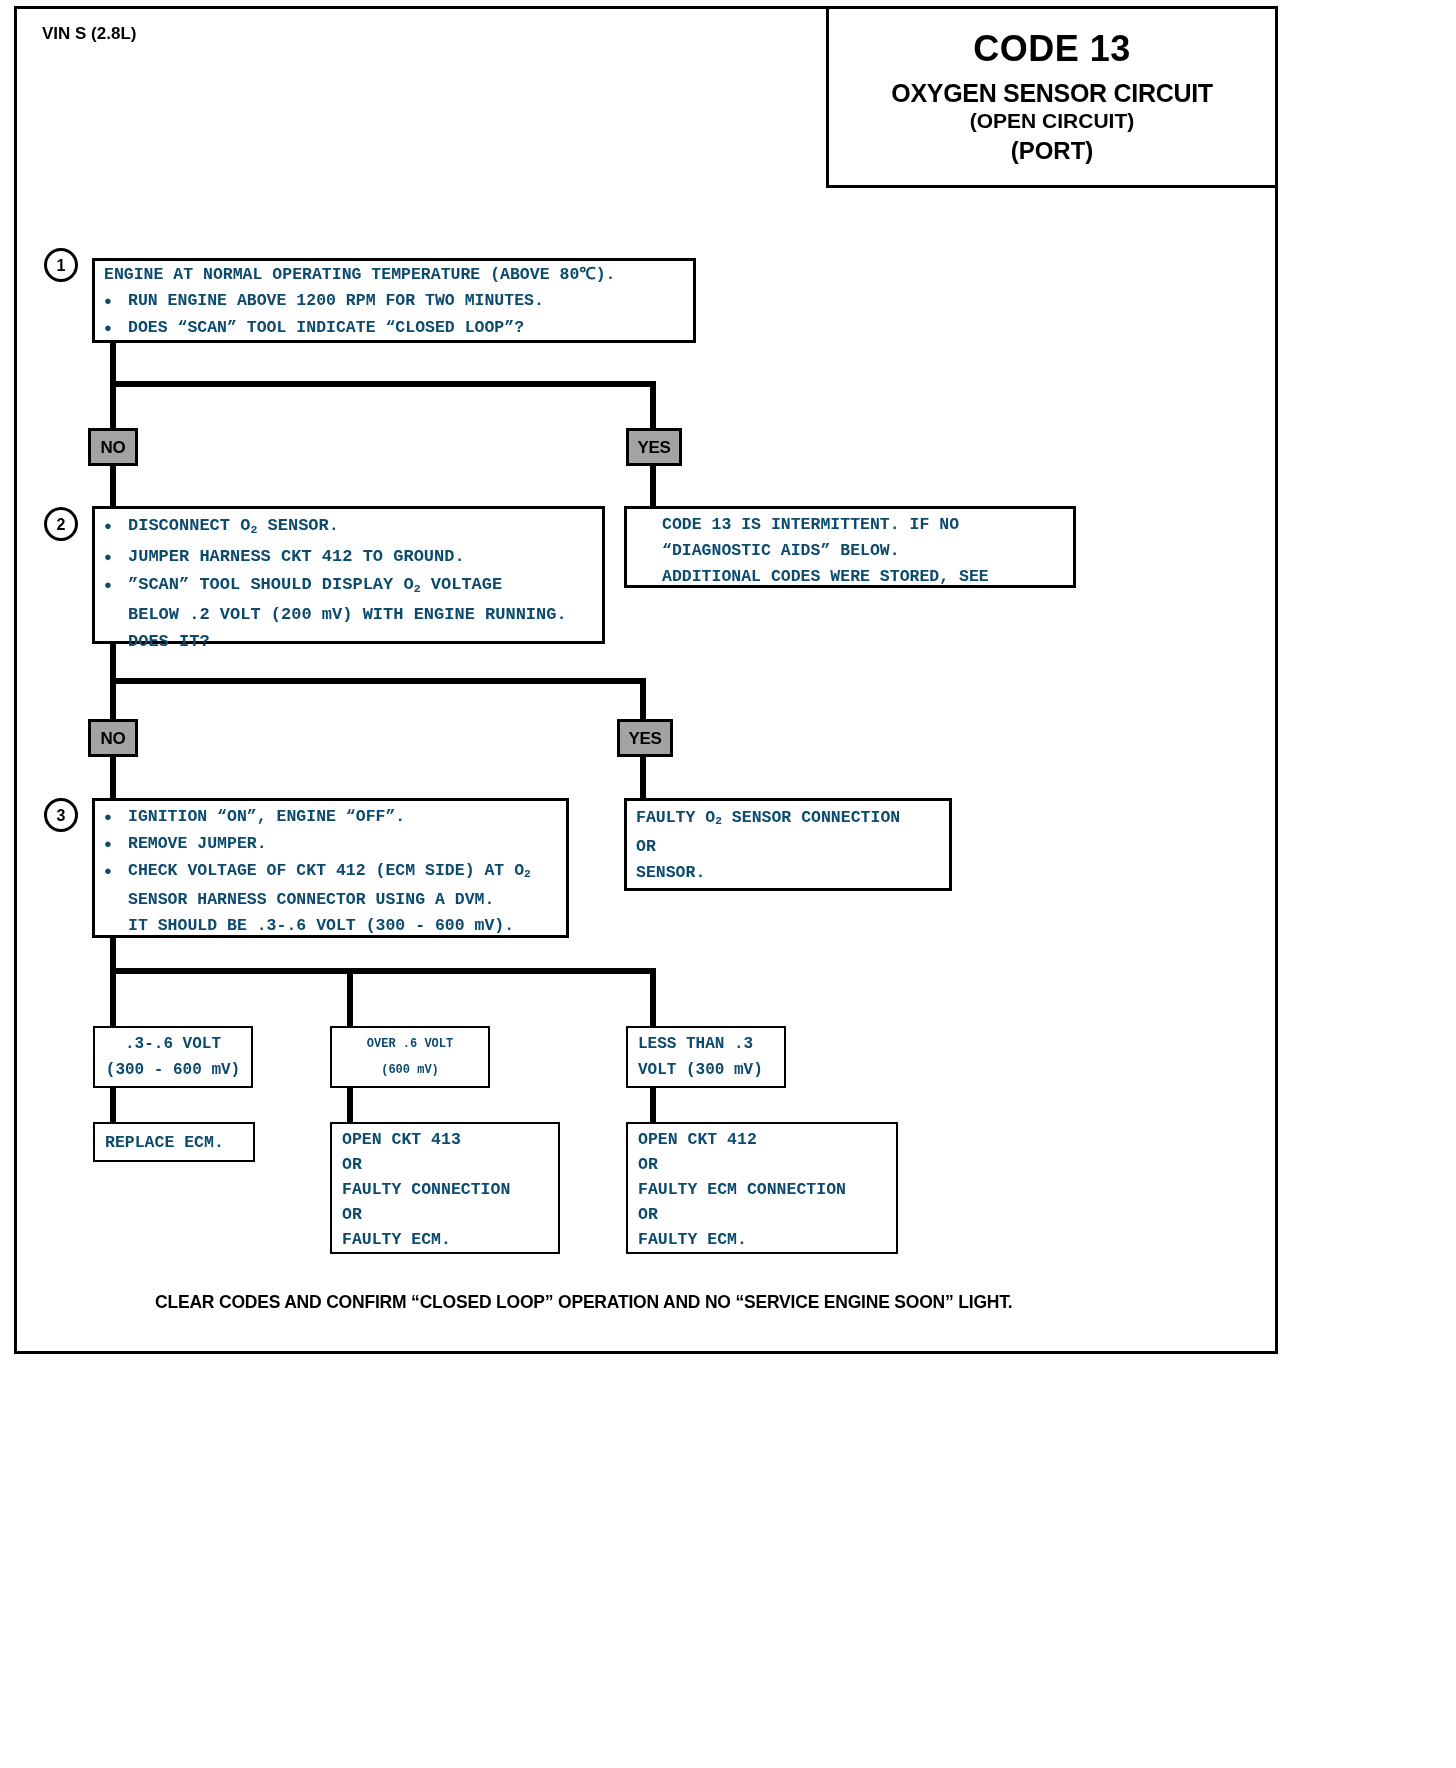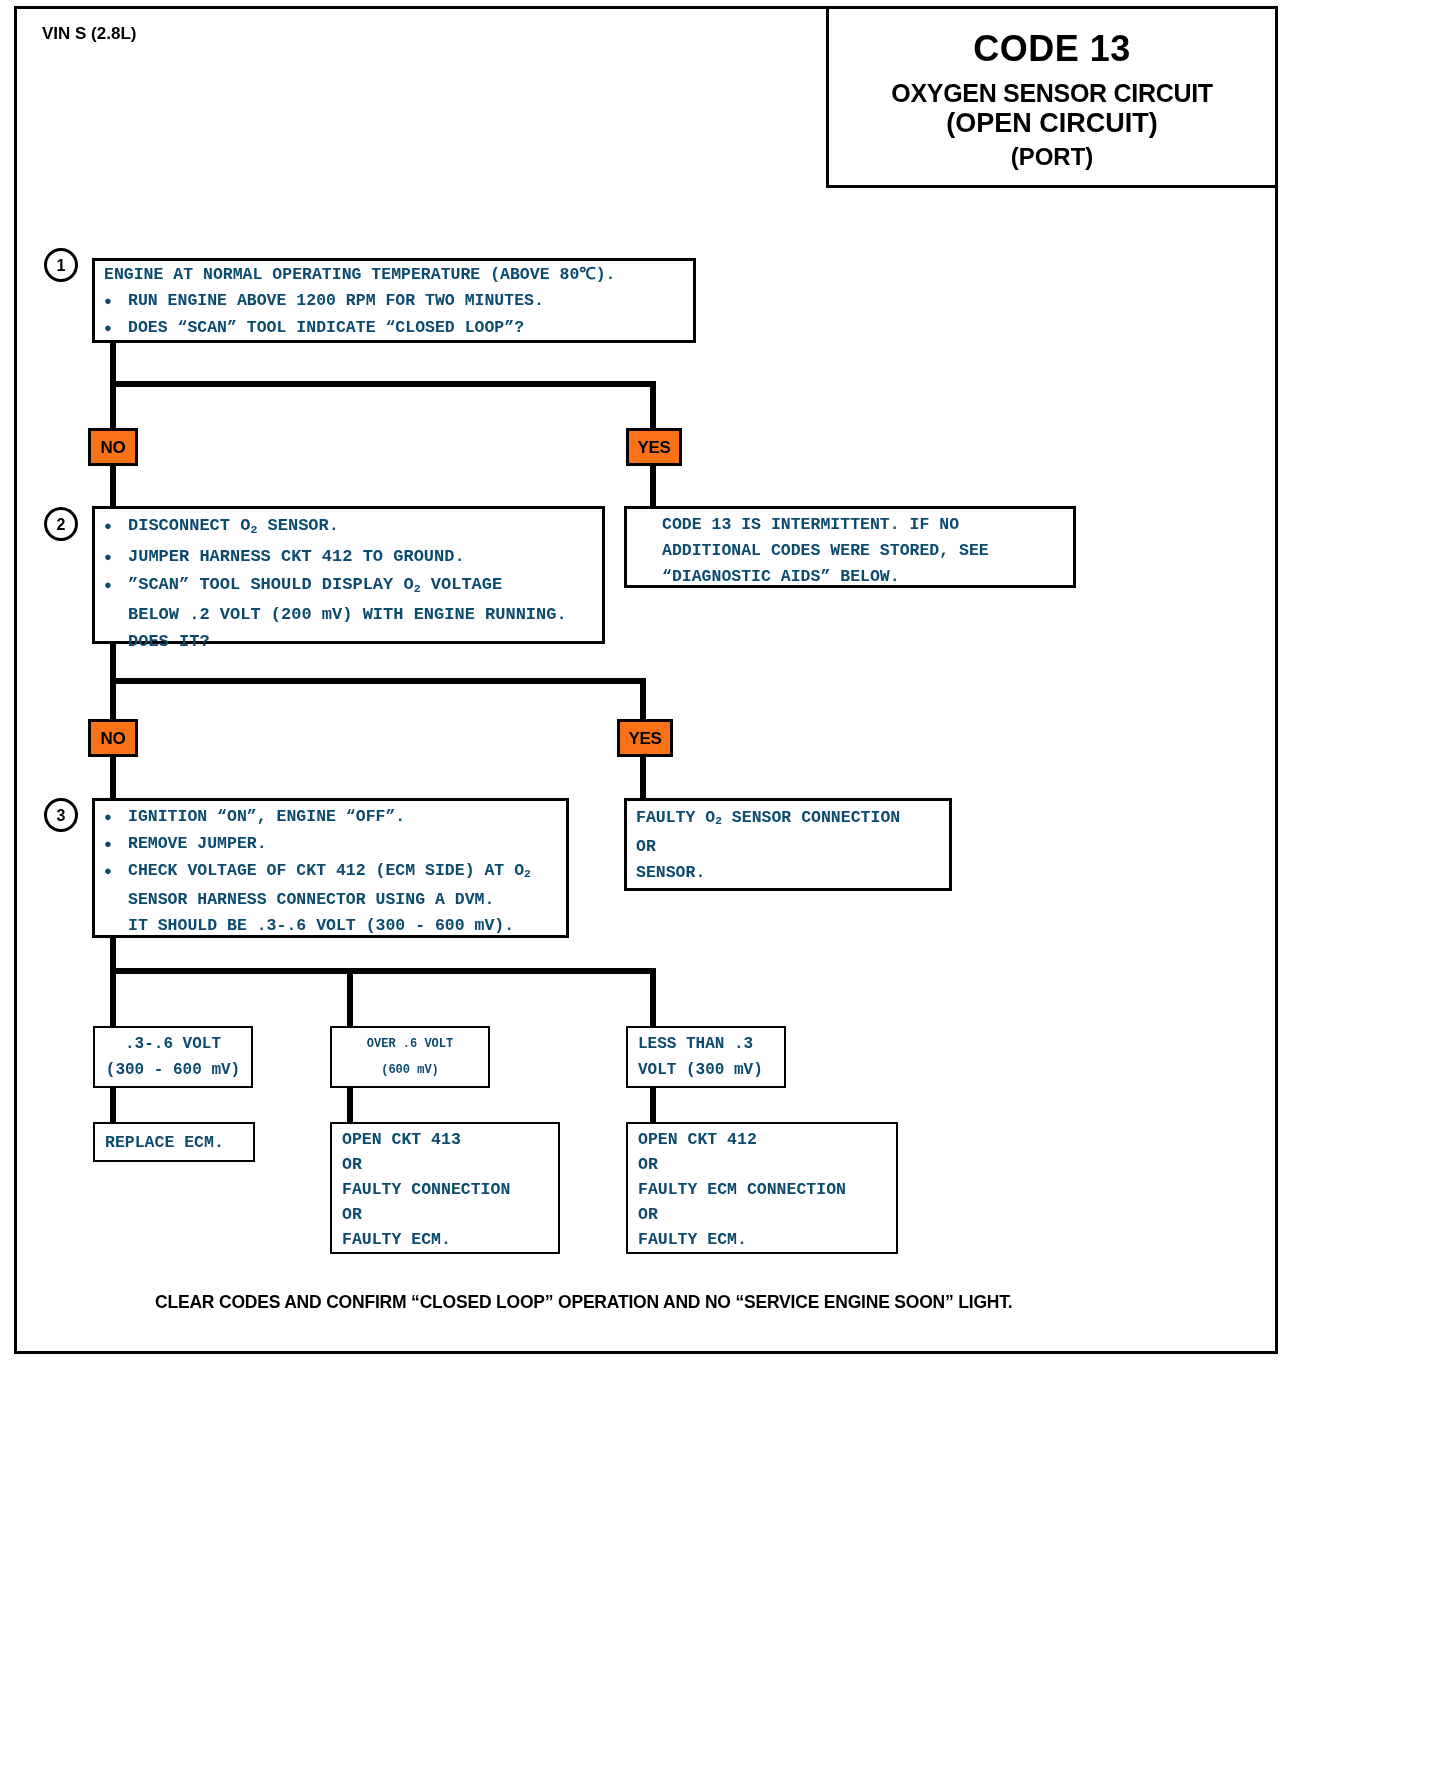--- a/index.html
+++ b/index.html
@@ -62,21 +62,21 @@
     line-height: 1.0;
   }
   .title-main {
     font-size: 25px;
     font-weight: bold;
     margin-top: 14px;
     letter-spacing: -0.3px;
     line-height: 1.0;
   }
   .title-sub {
-    font-size: 27px;
+    font-size: 21px;
     font-weight: bold;
     margin-top: 4px;
     line-height: 1.0;
   }
   .title-sub2 {
     font-size: 24px;
     font-weight: bold;
     margin-top: 8px;
     line-height: 1.0;
   }
@@ -110,21 +110,21 @@
   .ln {
     position: absolute;
     background: #000;
   }
 
   
   .tag {
     position: absolute;
     border: 3px solid #000;
     box-sizing: border-box;
-    background: #f97316;
+    background: #a3a3a3;
     font-size: 17px;
     font-weight: bold;
     text-align: center;
     z-index: 4;
     letter-spacing: -0.3px;
   }
 
   
   .lines {
     position: absolute;
@@ -199,22 +199,22 @@
     <div class="line"><span class="bullet"></span><span>DISCONNECT O</span><sub>2</sub><span> SENSOR.</span></div>
     <div class="line"><span class="bullet"></span><span>JUMPER HARNESS CKT 412 TO GROUND.</span></div>
     <div class="line"><span class="bullet"></span><span>”SCAN” TOOL SHOULD DISPLAY O</span><sub>2</sub><span> VOLTAGE</span></div>
     <div class="line"><span class="ind"></span><span>BELOW .2  VOLT (200 mV) WITH ENGINE RUNNING.</span></div>
     <div class="line"><span class="ind"></span><span>DOES IT?</span></div>
   </div>
 
   <div class="box" style="left:624px; top:506px; width:452px; height:82px;"></div>
   <div class="lines" style="left:636px; top:512px; width:440px; font-size:16.5px; line-height:26px;margin-left:26px;">
     <div class="line">CODE 13 IS INTERMITTENT.  IF NO</div>
+    <div class="line">“DIAGNOSTIC AIDS”  BELOW.</div>
     <div class="line">ADDITIONAL CODES WERE STORED,  SEE</div>
-    <div class="line">“DIAGNOSTIC AIDS”  BELOW.</div>
   </div>
 
   <div class="ln" style="left:110px; top:644px; width:6px; height:40px;"></div>
   <div class="ln" style="left:110px; top:678px; width:536px; height:6px;"></div>
   <div class="ln" style="left:110px; top:678px; width:6px; height:44px;"></div>
   <div class="ln" style="left:640px; top:678px; width:6px; height:44px;"></div>
 
   <div class="tag" style="left:88px; top:719px; width:50px; height:38px; line-height:33px;">NO</div>
   <div class="tag" style="left:617px; top:719px; width:56px; height:38px; line-height:33px;">YES</div>
 

